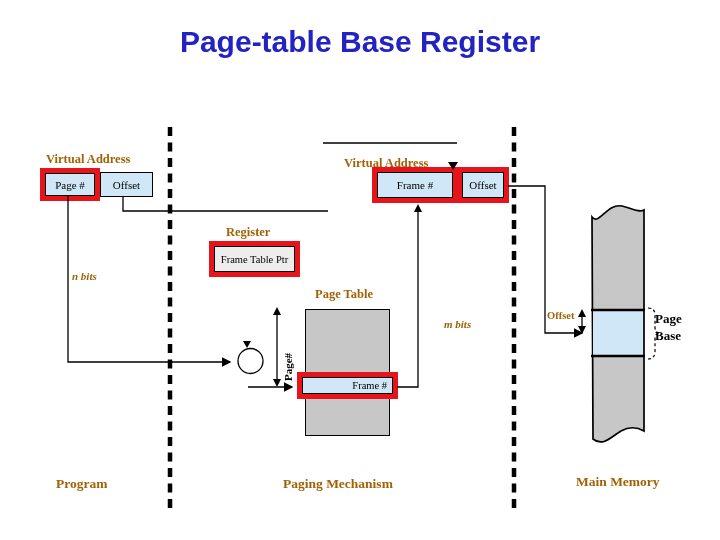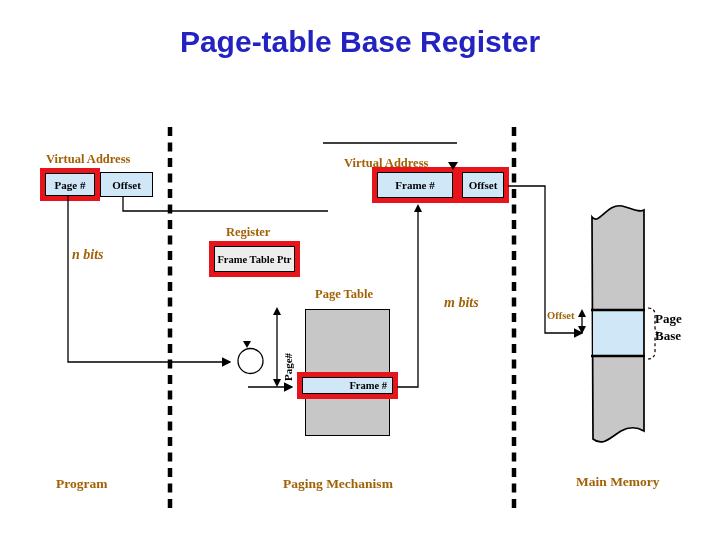--- a/index.html
+++ b/index.html
@@ -11,30 +11,30 @@
     position:absolute; left:0; top:22px; width:720px; text-align:center;
     font-family:"Liberation Sans", sans-serif; font-weight:700;
     font-size:30px; line-height:40px; color:#2323c1; letter-spacing:0px;
   }
   .lbl {
     position:absolute; color:#a16207; font-family:"Liberation Serif", serif;
     font-weight:700; white-space:nowrap;
   }
   .lbl-12 { font-size:12.5px; }
   .lbl-13 { font-size:13.5px; }
-  .bits { font-size:14px; font-style:italic; }
+  .bits { font-size:11px; font-style:italic;margin-top:23px; }
   .hl {
     position:absolute; box-sizing:border-box; border:5px solid #e8141c;
     background:transparent;
   }
   .cell {
     box-sizing:border-box; width:100%; height:100%;
     background:#cfe7f7; border:1px solid #000;
     display:flex; align-items:center; justify-content:center;
-    font-family:"Liberation Serif", serif; font-weight:700; font-size:11px;
+    font-family:"Liberation Serif", serif; font-weight:400; font-size:11px;
     color:#000; white-space:nowrap;
   }
   .cell-plain { position:absolute; box-sizing:border-box; }
   .cell-gray { background:#ededed; font-size:10.5px; }
   .pagetable {
     position:absolute; left:305px; top:309px; width:85px; height:127px;
     box-sizing:border-box; background:#c7c7c7; border:1.6px solid #000;
   }
   .entry-cell { justify-content:flex-end; padding-right:5px; font-size:10.5px; }
   .vtext {

